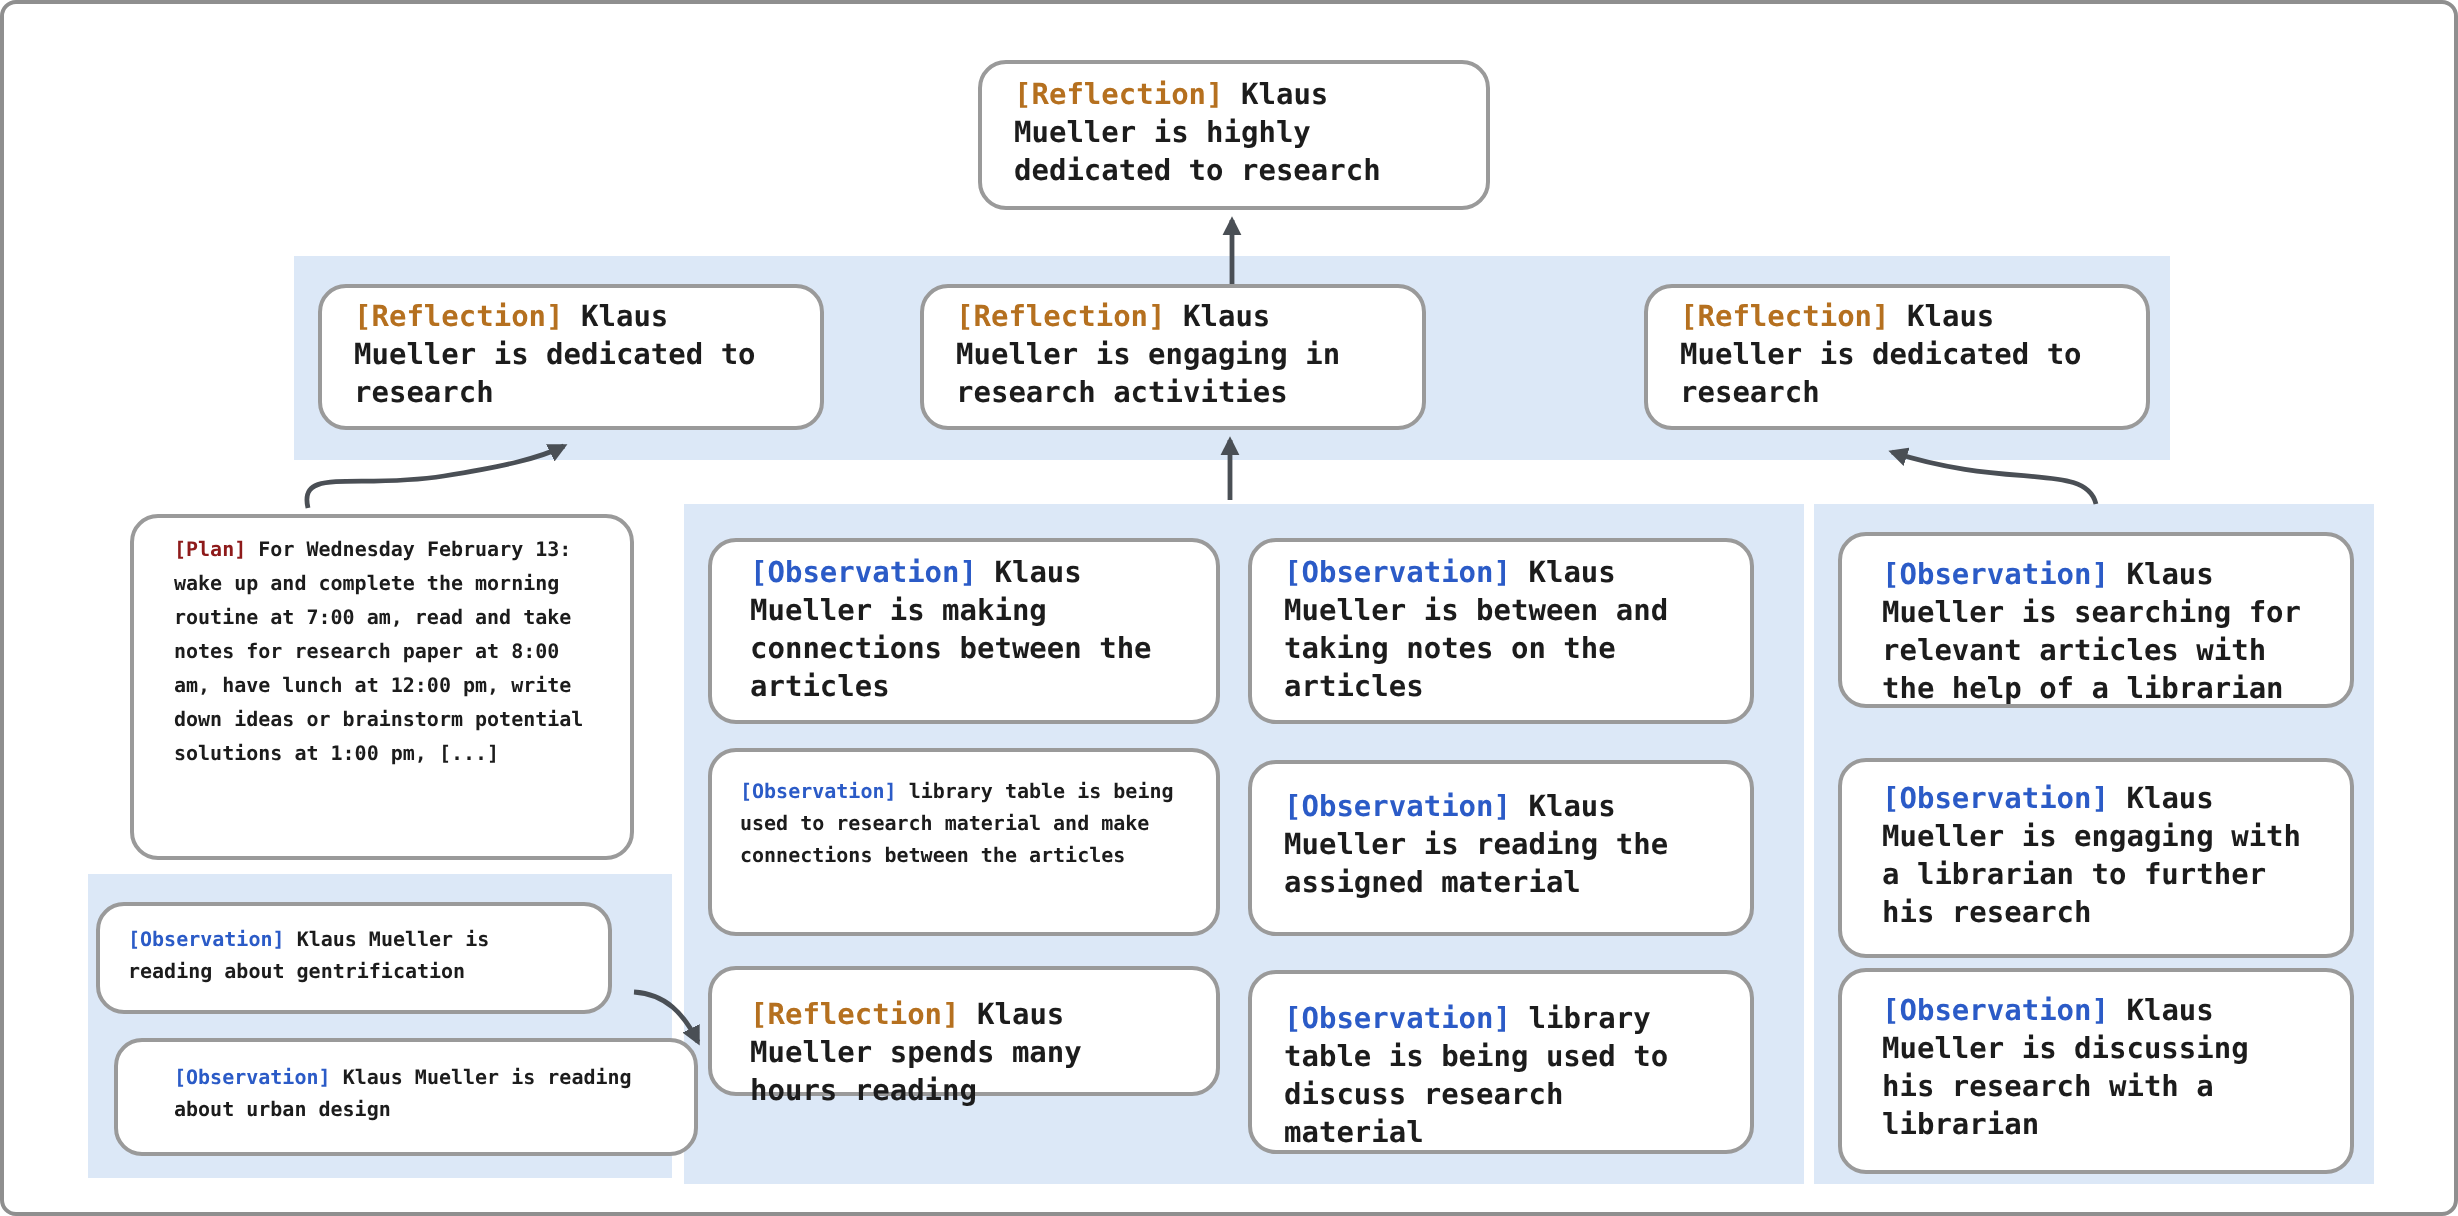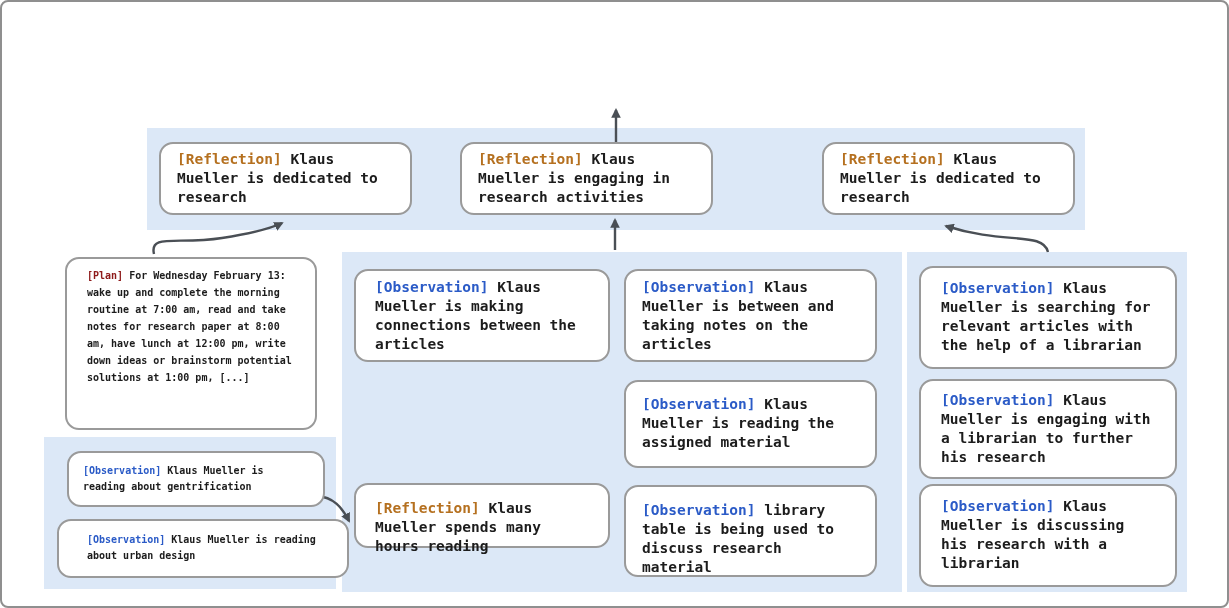--- a/index.html
+++ b/index.html
@@ -48,71 +48,79 @@
     </defs>
     <g stroke="#4a4f55" stroke-width="2.4" fill="none">
       <path d="M 614 140 L 614 108" marker-end="url(#ah)"></path>
       <path d="M 152 252 C 147 231 176 243 220 236 C 251 231 268 227 280 221" marker-end="url(#ah)"></path>
       <path d="M 613 248 L 613 218" marker-end="url(#ah)"></path>
       <path d="M 1046 250 C 1041 229 1002 243 944 224" marker-end="url(#ah)"></path>
       <path d="M 315 494 C 331 495 340 505 347 519" marker-end="url(#ah)"></path>
     </g>
   </svg>
 
+  <div class="node" style="left:487px;top:28px;width:256px;height:75px;padding:7px 16px;">
+    <span class="tag t-reflection">[Reflection]</span>
+    <span class="txt">Klaus Mueller is highly dedicated to research</span>
+  </div>
 
   <div class="node" style="left:157px;top:140px;width:253px;height:73px;padding:6px 16px;">
     <span class="tag t-reflection">[Reflection]</span>
     <span class="txt">Klaus Mueller is dedicated to research</span>
   </div>
   <div class="node" style="left:458px;top:140px;width:253px;height:73px;padding:6px 16px;">
     <span class="tag t-reflection">[Reflection]</span>
     <span class="txt">Klaus Mueller is engaging in research activities</span>
   </div>
   <div class="node" style="left:820px;top:140px;width:253px;height:73px;padding:6px 16px;">
     <span class="tag t-reflection">[Reflection]</span>
     <span class="txt">Klaus Mueller is dedicated to research</span>
   </div>
 
   <div class="node small plan-box" style="left:63px;top:255px;width:252px;height:173px;padding:8px 20px;">
     <span class="tag t-plan">[Plan]</span>
     <span class="txt">For Wednesday February 13: wake up and complete the morning routine at 7:00 am, read and take notes for research paper at 8:00 am, have lunch at 12:00 pm, write down ideas or brainstorm potential solutions at 1:00 pm, [...]</span>
   </div>
 
-  <div class="node small" style="left:65px;top:449px;width:258px;height:56px;padding:10px 14px;">
+  <div class="node small" style="left:46px;top:449px;width:258px;height:56px;padding:10px 14px;">
     <span class="tag t-observation">[Observation]</span>
     <span class="txt">Klaus Mueller is reading about gentrification</span>
   </div>
   <div class="node small" style="left:55px;top:517px;width:292px;height:59px;padding:11px 28px;">
     <span class="tag t-observation">[Observation]</span>
     <span class="txt">Klaus Mueller is reading about urban design</span>
   </div>
 
   <div class="node" style="left:352px;top:267px;width:256px;height:93px;padding:7px 19px;">
     <span class="tag t-observation">[Observation]</span>
     <span class="txt">Klaus Mueller is making connections between the articles</span>
+  </div>
+  <div class="node small" style="left:352px;top:372px;width:256px;height:94px;padding:13px 14px;">
+    <span class="tag t-observation">[Observation]</span>
+    <span class="txt">library table is being used to research material and make connections between the articles</span>
   </div>
   <div class="node" style="left:352px;top:481px;width:256px;height:65px;padding:14px 19px;">
     <span class="tag t-reflection">[Reflection]</span>
     <span class="txt">Klaus Mueller spends many hours reading</span>
   </div>
 
   <div class="node" style="left:622px;top:267px;width:253px;height:93px;padding:7px 16px;">
     <span class="tag t-observation">[Observation]</span>
     <span class="txt">Klaus Mueller is between and taking notes on the articles</span>
   </div>
   <div class="node" style="left:622px;top:378px;width:253px;height:88px;padding:13px 16px;">
     <span class="tag t-observation">[Observation]</span>
     <span class="txt">Klaus Mueller is reading the assigned material</span>
   </div>
   <div class="node" style="left:622px;top:483px;width:253px;height:92px;padding:14px 16px;">
     <span class="tag t-observation">[Observation]</span>
     <span class="txt">library table is being used to discuss research material</span>
   </div>
 
-  <div class="node" style="left:917px;top:264px;width:258px;height:103px;padding:11px 20px;">
+  <div class="node" style="left:917px;top:264px;width:258px;height:88px;padding:11px 20px;">
     <span class="tag t-observation">[Observation]</span>
     <span class="txt">Klaus Mueller is searching for relevant articles with the help of a librarian</span>
   </div>
   <div class="node" style="left:917px;top:377px;width:258px;height:100px;padding:10px 20px;">
     <span class="tag t-observation">[Observation]</span>
     <span class="txt">Klaus Mueller is engaging with a librarian to further his research</span>
   </div>
   <div class="node" style="left:917px;top:482px;width:258px;height:103px;padding:11px 20px;">
     <span class="tag t-observation">[Observation]</span>
     <span class="txt">Klaus Mueller is discussing his research with a librarian</span>

